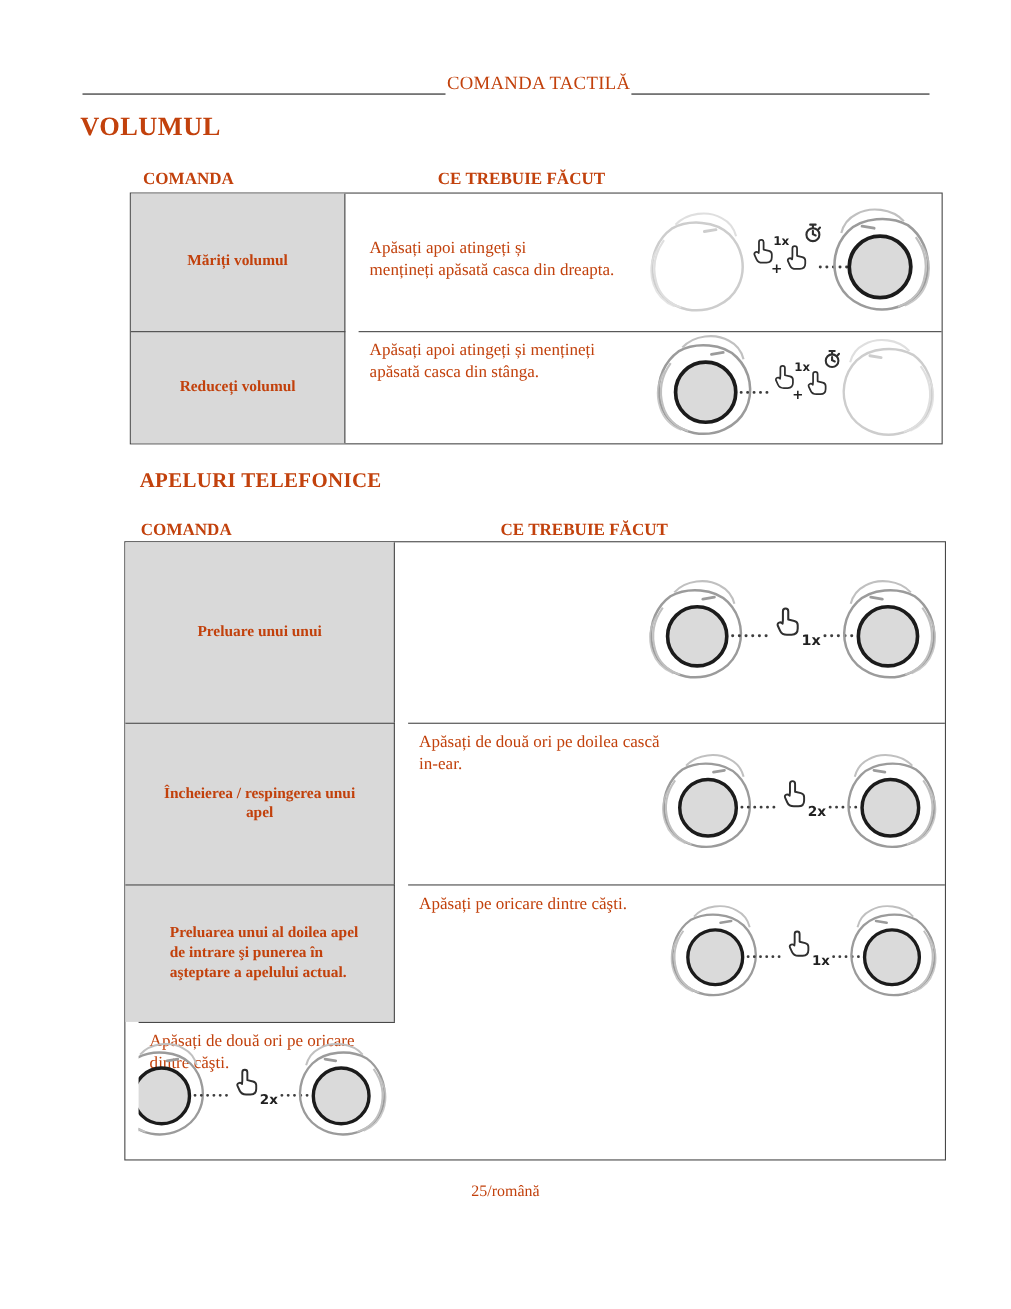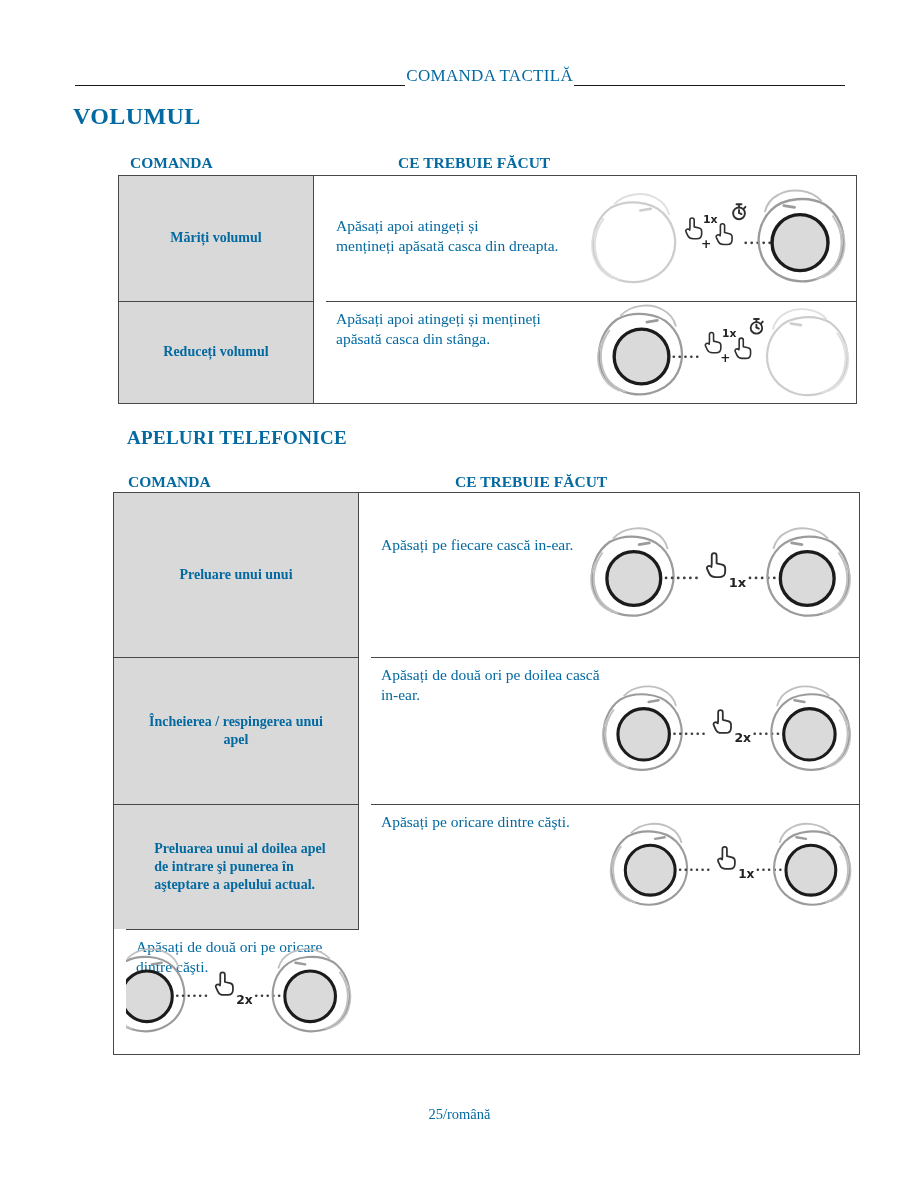--- a/index.html
+++ b/index.html
@@ -1,21 +1,21 @@
 <!DOCTYPE html>
 <html><head>
 <meta charset="utf-8">
 <style>
   html,body{margin:0;padding:0;background:#e8e8e8;}
   .page{
     position:relative;
     width:919px;height:1190px;
     background:#ffffff;
     font-family:"Liberation Serif","DejaVu Serif",serif;
-    color:#0369a1;
+    color:#c2410c;
     overflow:hidden;
     margin:0 auto;
   }
   
   .doc-header{
     position:absolute;left:75px;right:74px;top:60px;height:26px;
     display:flex;align-items:flex-end;
   }
   .doc-header .rule{border-bottom:1.6px solid #1a1a1a;height:100%;}
   .rule-left{flex:323;}
@@ -55,21 +55,21 @@
     text-align:center;padding:0 13px;
   }
   .cmd.cmd-left{justify-content:center;text-align:left;padding:0 10px 0 18px;}
   .cmd .command-text{white-space:pre-line;}
   .act{position:relative;font-size:15.5px;line-height:1.32;margin-left:12px;}
   .action-text{white-space:pre-line;padding-left:10px;padding-right:6px;max-width:300px;}
   .illus{position:absolute;right:2px;top:50%;transform:translateY(-50%);line-height:0;}
   .illus-svg{display:block;width:100%;height:auto;}
 
   .footer{
-    position:absolute;left:0;right:0;top:1106px;
+    position:absolute;left:0;right:0;top:1075px;
     text-align:center;font-size:14.5px;
   }
 </style>
 </head>
 <body>
 
 <div class="page">
 
   <div class="doc-header">
     <span class="rule rule-left"></span>
@@ -176,21 +176,20 @@
 
   <div class="h2">APELURI TELEFONICE</div>
 
   <div class="thead-label" id="t2-head-cmd">COMANDA</div>
   <div class="thead-label" id="t2-head-act">CE TREBUIE FĂCUT</div>
   <div class="grid" id="t2-grid">
       <div class="cell cmd">
         <div class="command-text">Preluare unui unui</div>
       </div>
       <div class="cell act">
-        <div class="action-text" style="padding-top: 42px;">Apăsați pe fiecare cască in-ear.</div>
         <div class="illus" style="width: 272px;">
           <svg class="illus-svg" viewBox="0 0 282 118" xmlns="http://www.w3.org/2000/svg">
             <g transform="translate(2,5) scale(0.9)">
     <path d="M26,22 C12,32 4,50 6,68 C8,88 22,102 42,106 C64,110 86,100 95,82 C104,64 100,42 86,28 C72,14 44,12 26,22 Z" fill="none" stroke="#9b9b9b" stroke-width="2.6"></path>
     <path d="M18,34 C8,48 6,64 10,78 C14,92 24,100 36,104" fill="none" stroke="#c0c0c0" stroke-width="2.2"></path>
     <path d="M12,42 C4,54 3,68 7,80 C11,92 19,99 29,103" fill="none" stroke="#c0c0c0" stroke-width="1.8" opacity="0.85"></path>
     <path d="M30,18 C42,5 64,3 78,11 C86,15 91,22 93,30" fill="none" stroke="#c0c0c0" stroke-width="2.2"></path>
     <path d="M60,25 L72,23" stroke="#9b9b9b" stroke-width="3" stroke-linecap="round"></path>
     <circle cx="54" cy="64" r="31" fill="#dadada" stroke="#1b1b1b" stroke-width="3.8"></circle>
             </g>

